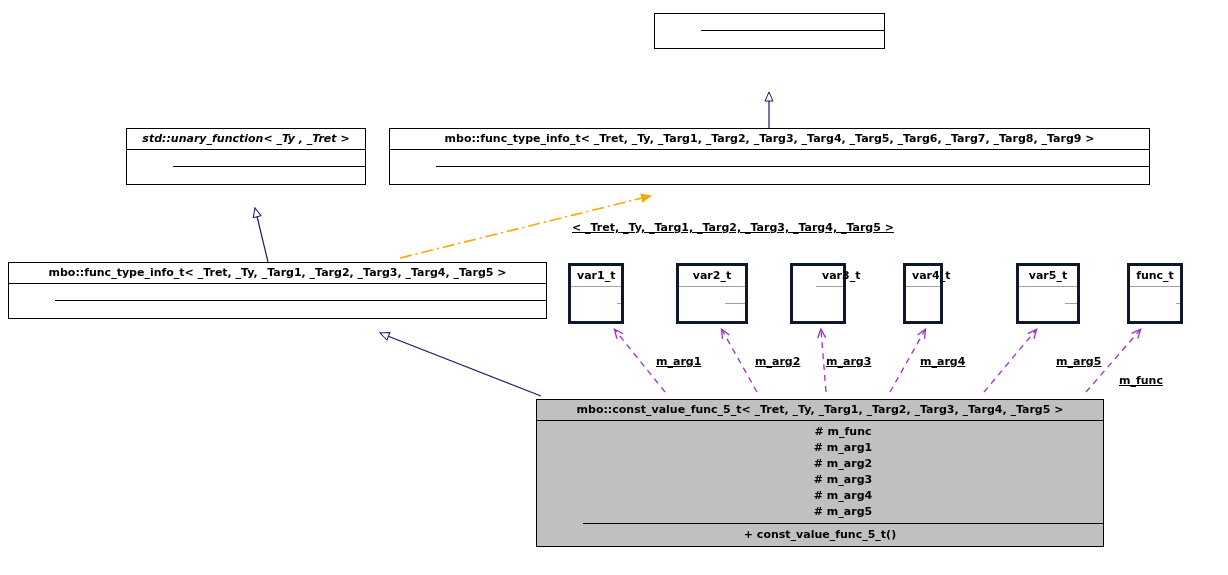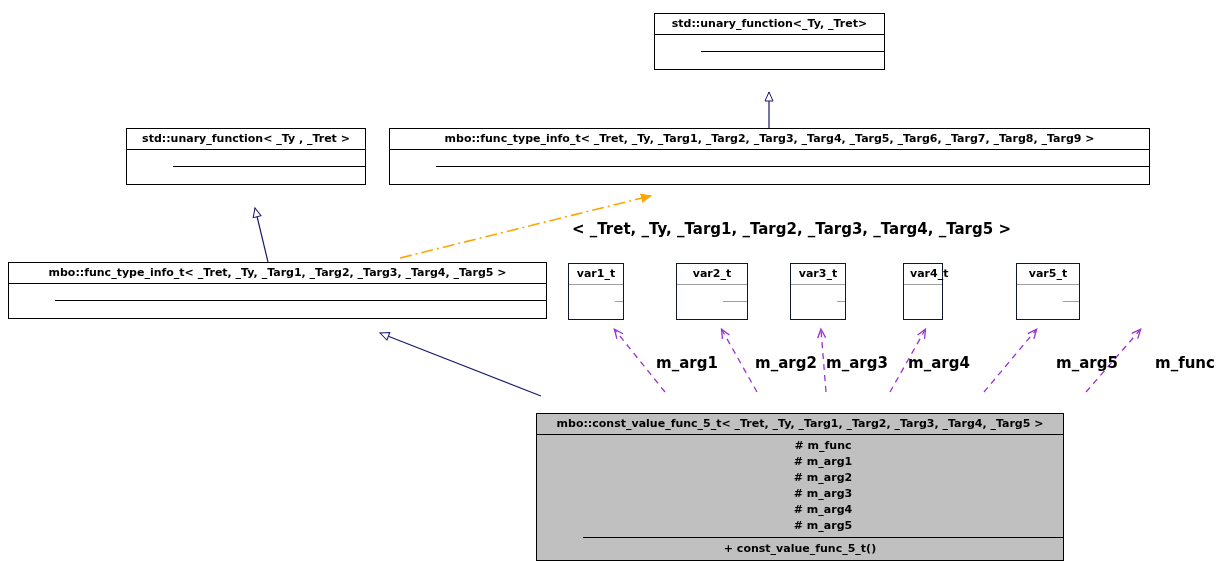--- a/index.html
+++ b/index.html
@@ -31,21 +31,21 @@
     background: #ffffff;
     font-size: 11px;
     font-weight: bold;
     color: #000000;
     z-index: 5;
   }
   .uml-box.gray {
     background: #c0c0c0;
   }
   .uml-box.light {
-    border: 1px solid #0f172a;
+    border: 3px solid #0f172a;
   }
   .box-title {
     box-sizing: border-box;
     text-align: center;
     white-space: nowrap;
     line-height: 1;
     padding: 4px 6px 5px 6px;
     border-bottom: 1px solid #000000;
   }
   .uml-box.light .box-title {
@@ -67,26 +67,27 @@
   .box-section .row {
     white-space: nowrap;
     text-align: center;
   }
   .box-section.empty {
     height: 17px;
     padding: 0;
   }
   .edge-label {
     position: absolute;
-    font-size: 15px;
+    font-size: 11px;
     font-weight: bold;
     color: #000000;
     white-space: nowrap;
     z-index: 6;
     line-height: 1;
+    text-decoration: underline;
   }
 </style>
 </head>
 <body>
 
 <div id="diagram">
 
   <svg id="edges" viewBox="0 0 1228 575" xmlns="http://www.w3.org/2000/svg">
     <defs>
       <marker id="tri-open" markerWidth="12" markerHeight="12" refX="10" refY="5" orient="auto" markerUnits="userSpaceOnUse">
@@ -130,26 +131,25 @@
     </g>
     <g>
       <line x1="984" y1="392" x2="1036" y2="330" stroke="#9a32cd" stroke-width="1.3" stroke-dasharray="6,5" marker-end="url(#arrow-open-purple)"></line>
     </g>
     <g>
       <line x1="1086" y1="392" x2="1140" y2="330" stroke="#9a32cd" stroke-width="1.3" stroke-dasharray="6,5" marker-end="url(#arrow-open-purple)"></line>
     </g>
   </svg>
 
   <div class="uml-box" style="left:654px; top:13px; width:231px;">
-    <div class="box-title">std::unary_function&lt;_Ty, _Tret&gt;</div>
-    <div class="box-section attrs empty"></div>
-    <div class="box-section empty"></div>
-  </div>
-
-  <div class="uml-box" style="left:126px; top:128px; width:240px;">
+    <div class="box-section attrs empty"></div>
+    <div class="box-section empty"></div>
+  </div>
+
+  <div class="uml-box" style="left:126px; top:128px; width:240px;font-style:italic;">
     <div class="box-title">std::unary_function&lt; _Ty , _Tret &gt;</div>
     <div class="box-section attrs empty"></div>
     <div class="box-section empty"></div>
   </div>
 
   <div class="uml-box" style="left:389px; top:128px; width:761px;">
     <div class="box-title">mbo::func_type_info_t&lt; _Tret, _Ty, _Targ1, _Targ2, _Targ3, _Targ4, _Targ5, _Targ6, _Targ7, _Targ8, _Targ9 &gt;</div>
     <div class="box-section attrs empty"></div>
     <div class="box-section empty"></div>
   </div>
@@ -165,40 +165,45 @@
     <div class="box-section attrs empty"></div>
     <div class="box-section empty"></div>
   </div>
 
   <div class="uml-box light" style="left:676px; top:263px; width:72px;">
     <div class="box-title">var2_t</div>
     <div class="box-section attrs empty"></div>
     <div class="box-section empty"></div>
   </div>
 
-  <div class="uml-box light" style="left:790px; top:263px; width:56px;">
+  <div class="uml-box light" style="left:790px; top:263px; width:56px;padding-left:23px;">
     <div class="box-title">var3_t</div>
     <div class="box-section attrs empty"></div>
     <div class="box-section empty"></div>
   </div>
 
   <div class="uml-box light" style="left:903px; top:263px; width:40px;">
     <div class="box-title">var4_t</div>
     <div class="box-section attrs empty"></div>
     <div class="box-section empty"></div>
   </div>
 
   <div class="uml-box light" style="left:1016px; top:263px; width:64px;">
     <div class="box-title">var5_t</div>
     <div class="box-section attrs empty"></div>
     <div class="box-section empty"></div>
   </div>
 
-
-  <div class="uml-box gray" style="left:536px; top:413px; width:528px;">
+  <div class="uml-box light" style="left:1127px; top:263px; width:56px;">
+    <div class="box-title">func_t</div>
+    <div class="box-section attrs empty"></div>
+    <div class="box-section empty"></div>
+  </div>
+
+  <div class="uml-box gray" style="left:536px; top:399px; width:568px;">
     <div class="box-title">mbo::const_value_func_5_t&lt; _Tret, _Ty, _Targ1, _Targ2, _Targ3, _Targ4, _Targ5 &gt;</div>
     <div class="box-section attrs">
       <div class="row"># m_func</div>
       <div class="row"># m_arg1</div>
       <div class="row"># m_arg2</div>
       <div class="row"># m_arg3</div>
       <div class="row"># m_arg4</div>
       <div class="row"># m_arg5</div>
     </div>
     <div class="box-section">
@@ -207,19 +212,19 @@
   </div>
 
   <div class="edge-label" style="left:572px; top:222px;">&lt; _Tret, _Ty, _Targ1, _Targ2, _Targ3, _Targ4, _Targ5 &gt;</div>
 
   <div class="edge-label" style="left:656px; top:356px;">m_arg1</div>
 
   <div class="edge-label" style="left:755px; top:356px;">m_arg2</div>
 
   <div class="edge-label" style="left:826px; top:356px;">m_arg3</div>
 
-  <div class="edge-label" style="left:908px; top:356px;">m_arg4</div>
+  <div class="edge-label" style="left:908px; top:356px;padding-left:12px;">m_arg4</div>
 
   <div class="edge-label" style="left:1017px; top:356px;margin-left:39px;">m_arg5</div>
 
-  <div class="edge-label" style="left:1119px; top:356px;margin-left:36px;">m_func</div>
+  <div class="edge-label" style="left:1119px; top:375px;">m_func</div>
 
 </div>
 
 </body></html>

